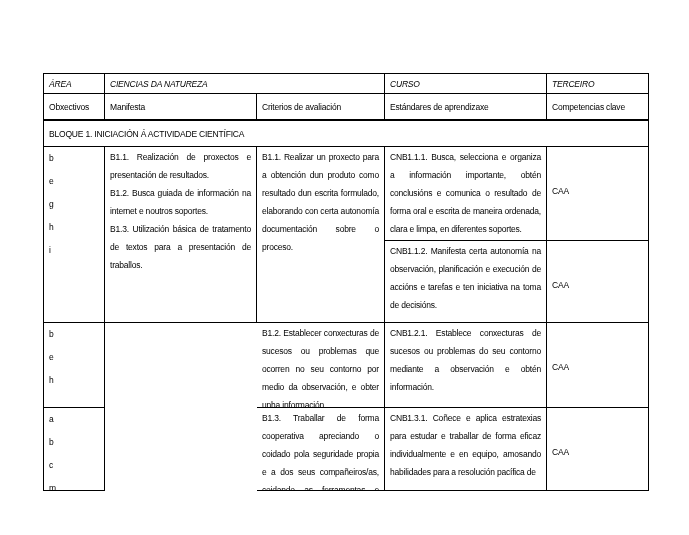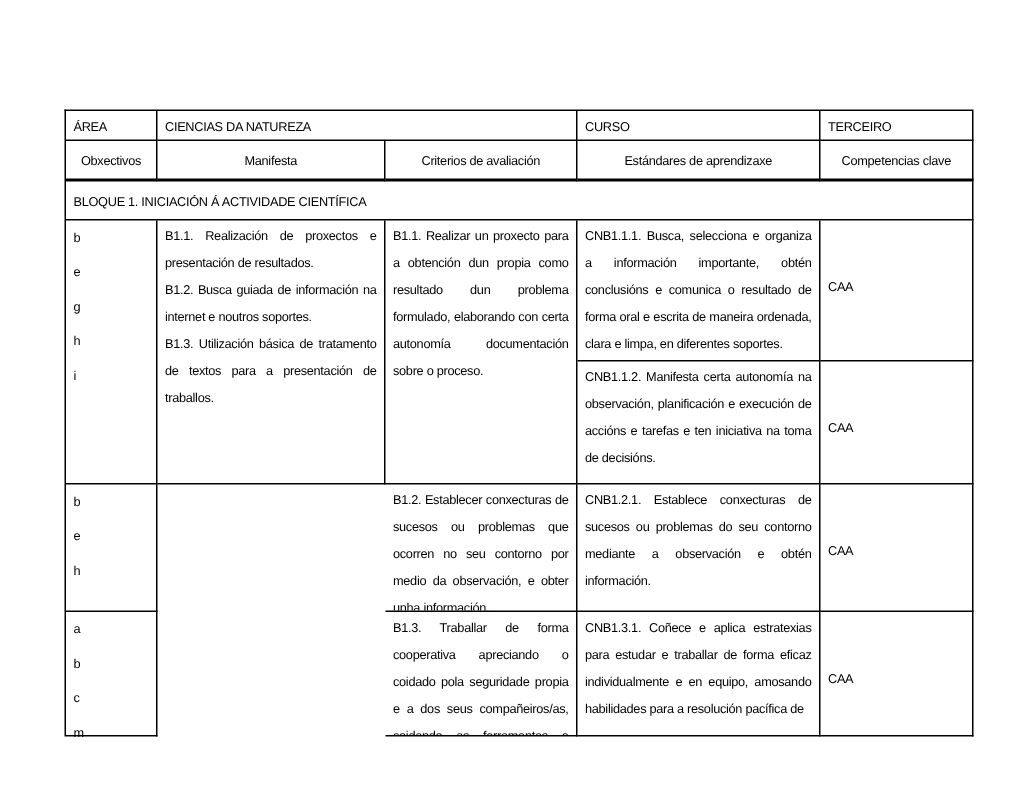--- a/index.html
+++ b/index.html
@@ -22,21 +22,21 @@
     overflow:hidden;
   }
   .hdr{display:flex;align-items:center;padding:0 5px;}
   .hdr-thick{border-bottom:2px solid #000;}
   .content{padding:1px 5px 0 5px;}
   .para{margin:0;text-align:justify;}
   .obx{line-height:23px;padding-top:0;overflow:visible;}
   .obx div{padding-left:0;}
   .comp div{line-height:18px;margin-top:34px;}
   
-  .r1{grid-row:1;} .r2{grid-row:2;justify-content:center;} .r3{grid-row:3;} .r4{grid-row:4;}
+  .r1{grid-row:1;font-style:italic;} .r2{grid-row:2;} .r3{grid-row:3;} .r4{grid-row:4;}
   .r5{grid-row:5;} .r6{grid-row:6;} .r7{grid-row:7;}
   .c1{grid-column:1;} .c2{grid-column:2;} .c3{grid-column:3;}
   .c4{grid-column:4;} .c5{grid-column:5;}
   .span23{grid-column:2 / span 2;}
   .spanall{grid-column:1 / span 5;}
   .rspan45{grid-row:4 / span 2;}
 </style>
 </head>
 <body>
 
@@ -81,21 +81,21 @@
     <div>g</div>
     <div>h</div>
     <div>i</div>
   </div>
   <div class="cell content rspan45 c2">
     <p class="para">B1.1. Realización de proxectos e presentación de resultados.</p>
     <p class="para">B1.2. Busca guiada de información na internet e noutros soportes.</p>
     <p class="para">B1.3. Utilización básica de tratamento de textos para a presentación de traballos.</p>
   </div>
   <div class="cell content rspan45 c3">
-    <p class="para">B1.1. Realizar un proxecto para a obtención dun propia como resultado dun problema formulado, elaborando con certa autonomía documentación sobre o proceso.</p>
+    <p class="para">B1.1. Realizar un proxecto para a obtención dun produto como resultado dun escrita formulado, elaborando con certa autonomía documentación sobre o proceso.</p>
   </div>
   <div class="cell content r4 c4">
     <p class="para">CNB1.1.1. Busca, selecciona e organiza a información importante, obtén conclusións e comunica o resultado de forma oral e escrita de maneira ordenada, clara e limpa, en diferentes soportes.</p>
   </div>
   <div class="cell content comp r4 c5">
     <div>CAA</div>
     <div>CCL</div>
     <div>CMCCT</div>
     <div>CSIEE</div>
     <div>CD</div>

